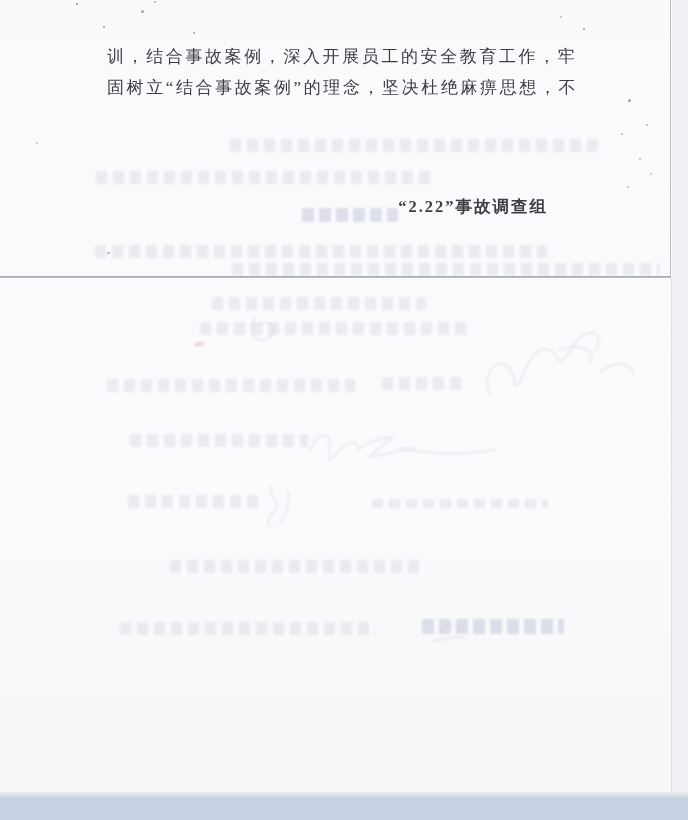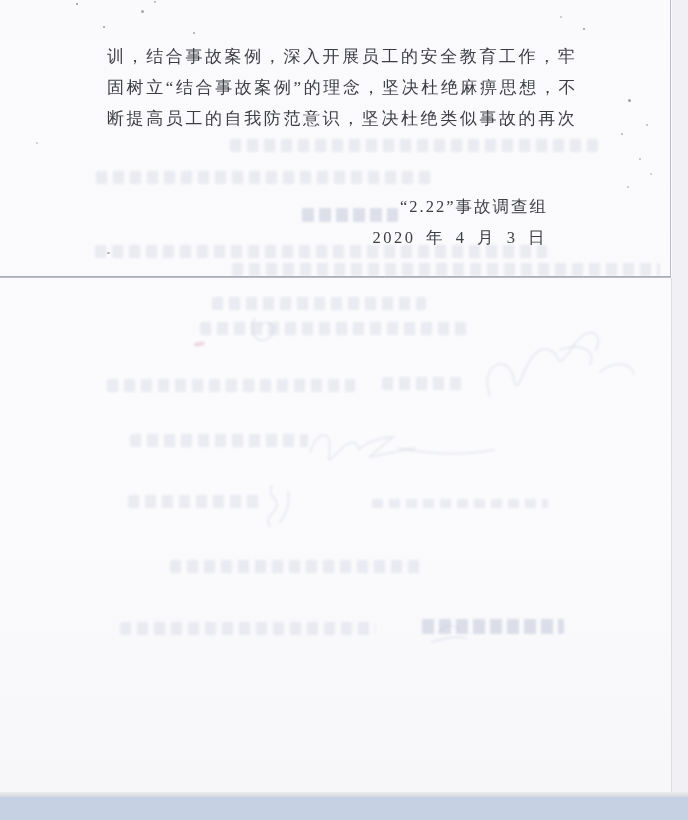--- a/index.html
+++ b/index.html
@@ -25,21 +25,21 @@
   }
   
   .paragraph{
     position:absolute;left:107px;top:41px;width:492px;
     color:#3d3e44;
     font-size:17px;line-height:31px;letter-spacing:2.6px;
     font-weight:500;
   }
   .sig-line{
     position:absolute;right:140px;top:196px;
-    color:#3d3e44;font-size:16.5px;letter-spacing:2px;font-weight:400;
+    color:#3d3e44;font-size:16.5px;letter-spacing:2px;font-weight:700;
     white-space:nowrap;
   }
   .date-line{
     position:absolute;right:141px;top:227px;
     color:#3d3e44;font-size:16.5px;letter-spacing:2.5px;word-spacing:4px;
     font-weight:500;white-space:nowrap;
   }
   
   .divider{
     position:absolute;left:0;top:276px;width:671px;height:2px;
@@ -110,25 +110,23 @@
         <path d="M272,486 c-6,10 8,12 4,22 c-4,8 -12,10 -6,18 m18,-34 c2,12 -2,22 -8,30"></path>
         <path d="M438,632 c8,-8 16,-8 22,-2 m-28,12 c12,-4 24,-6 34,-4"></path>
         <path d="M560,350 c20,-8 36,0 30,14"></path>
       </g>
     </svg>
   </div>
 
   <div class="paragraph">
     <div>训，结合事故案例，深入开展员工的安全教育工作，牢</div>
     <div>固树立“结合事故案例”的理念，坚决杜绝麻痹思想，不</div>
-    <div>断提高员工的自我防范意识，坚决杜绝类似事故的再次</div>
   </div>
 
   <div class="sig-line">“2.22”事故调查组</div>
-  <div class="date-line">2020 年 4 月 3 日</div>
 
   <div class="divider"></div>
 
   <div class="speck" style="left:76px;top:3px;width:2px;height:2px;opacity:.7"></div>
   <div class="speck" style="left:103px;top:26px;width:2px;height:2px;opacity:.6"></div>
   <div class="speck" style="left:141px;top:10px;width:3px;height:3px;opacity:.55"></div>
   <div class="speck" style="left:154px;top:1px;width:2px;height:2px;opacity:.5"></div>
   <div class="speck" style="left:193px;top:32px;width:2px;height:2px;opacity:.55"></div>
   <div class="speck" style="left:583px;top:28px;width:2px;height:2px;opacity:.6"></div>
   <div class="speck" style="left:560px;top:16px;width:2px;height:2px;opacity:.4"></div>

